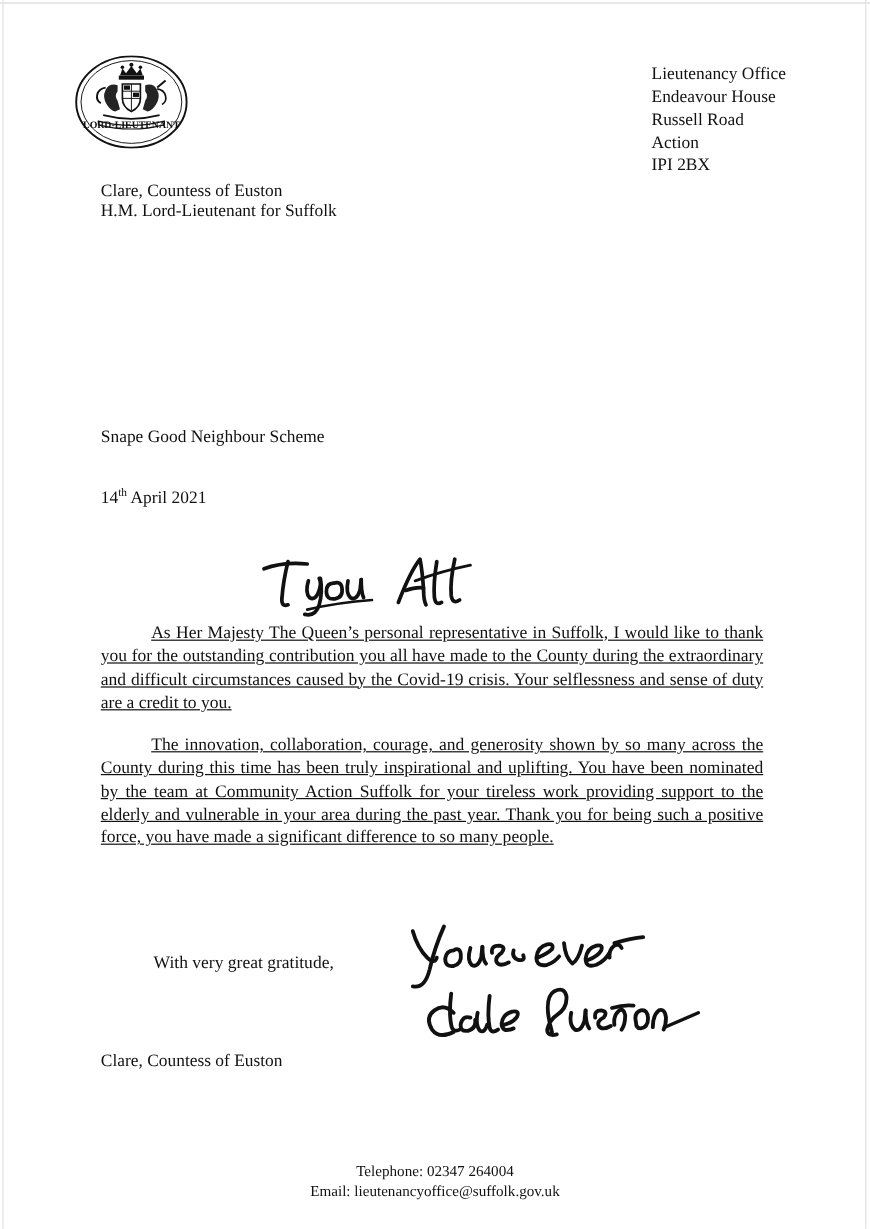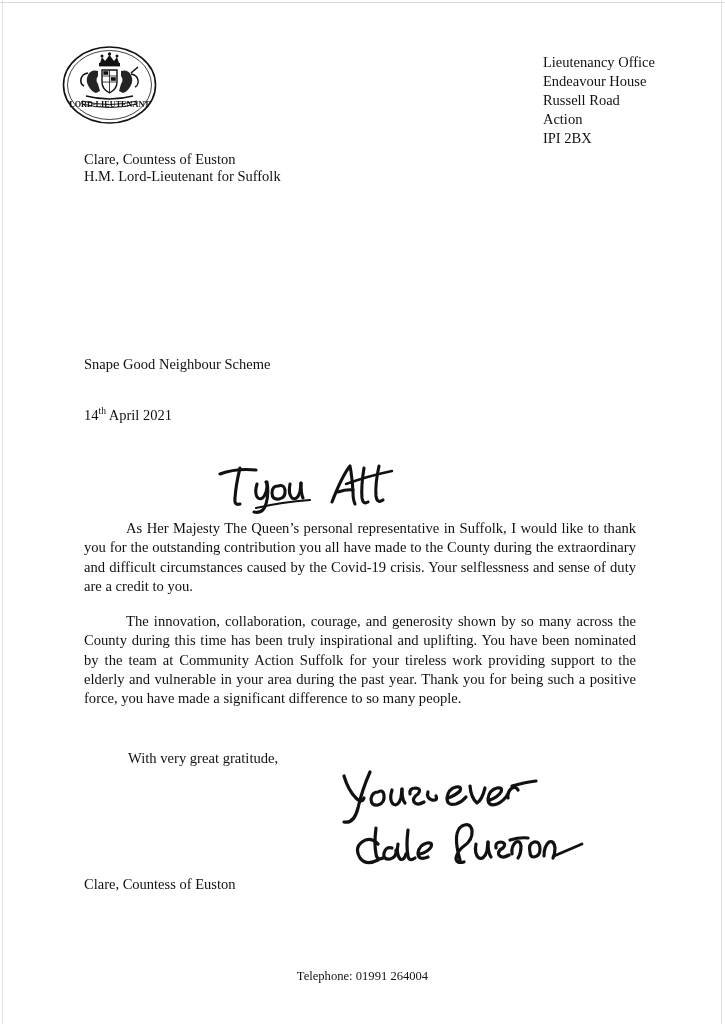--- a/index.html
+++ b/index.html
@@ -110,28 +110,29 @@
     left: 84px;
     top: 519px;
     width: 552px;
     font-size: 14.6px;
     line-height: 19.3px;
     text-align: justify;
   }
   .body-text p {
     margin: 0 0 16px 0;
     text-indent: 42px;
+    text-decoration: underline;
   }
   .body-text p:last-child { margin-bottom: 0; }
 
   
   .closing {
     position: absolute;
     left: 128px;
-    top: 750px;
+    top: 795px;
     font-size: 14.6px;
   }
 
   
   .signature {
     position: absolute;
     left: 340px;
     top: 768px;
     width: 250px;
     height: 100px;
@@ -292,16 +293,17 @@
         <path d="M214 88 Q228 82 242 76" stroke-width="2.8"></path>
       </g>
     </svg>
   </div>
 
   <div class="signer">
     <div>Clare, Countess of Euston</div>
   </div>
 
   <div class="footer">
-    <div>Telephone: 01991 264004</div>
+    <div>Telephone: 02347 264004</div>
+    <div>Email: lieutenancyoffice@suffolk.gov.uk</div>
   </div>
 
 </div>
 
 </body></html>

